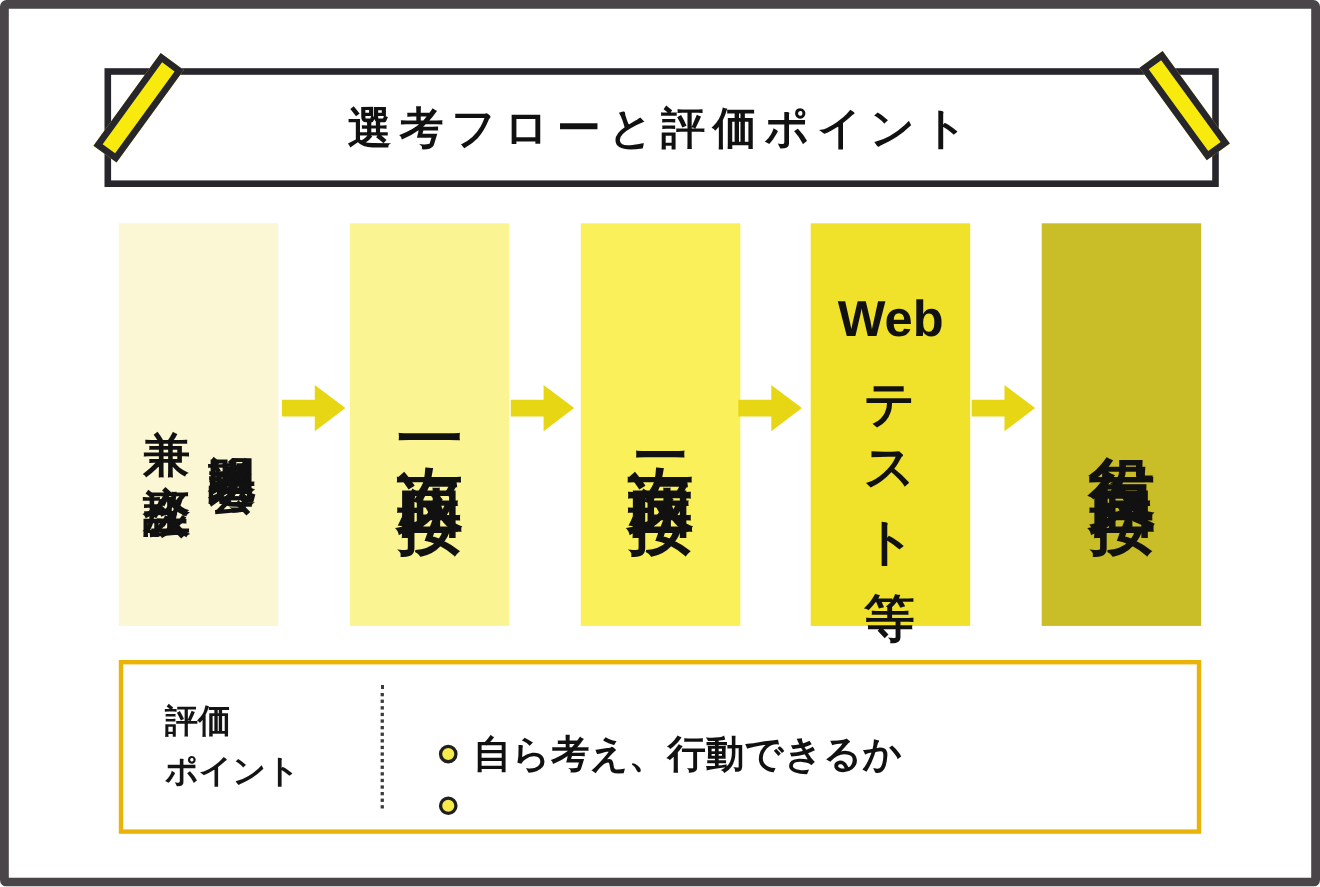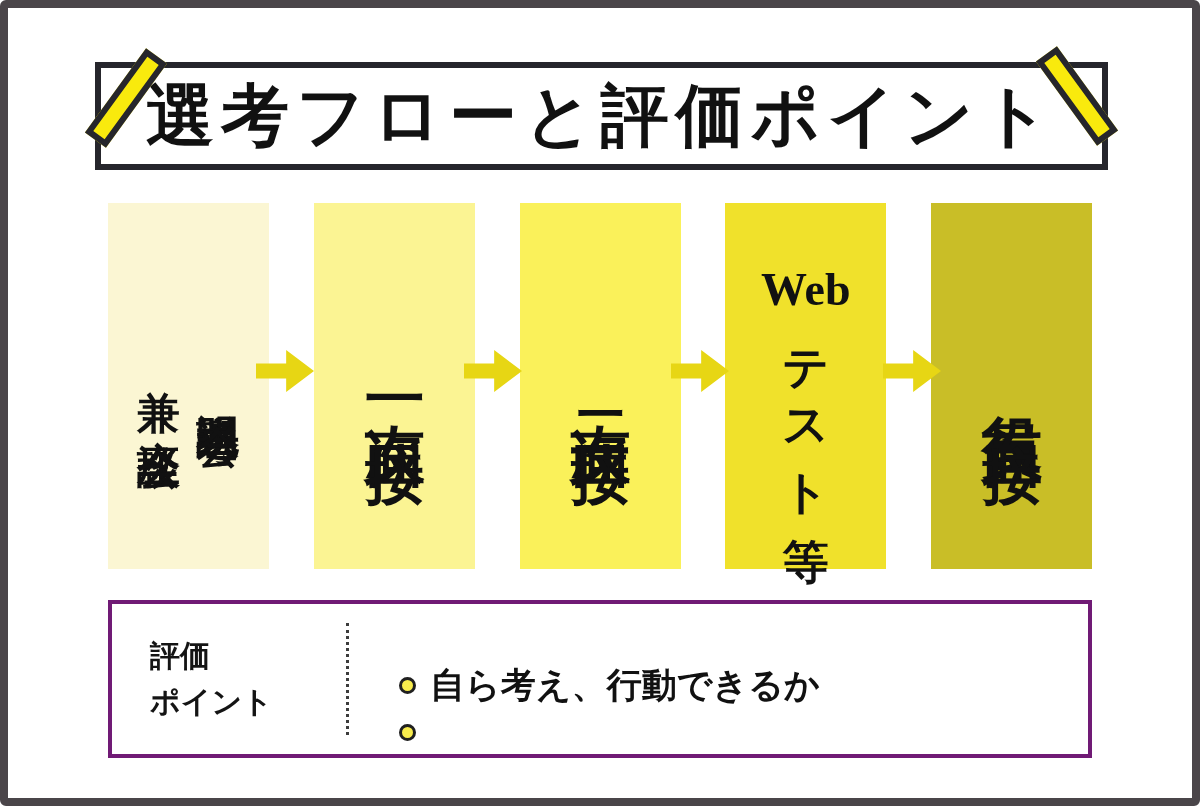--- a/index.html
+++ b/index.html
@@ -23,21 +23,21 @@
     top: 54px;    
     width: 1013px;
     height: 108px;
     background: #ffffff;
     border: 6px solid #26262c;
     display: flex;
     align-items: center;
     justify-content: center;
   }
   .title-box h1 {
-    font-size: 68px;
+    font-size: 40px;
     font-weight: bold;
     color: #111111;
     letter-spacing: 7px;
     white-space: nowrap;
   }
   .ribbon {
     position: absolute;
     width: 104px;
     height: 26px;
     border: 6px solid #26262c;
@@ -50,26 +50,25 @@
   .flow {
     position: absolute;
     left: 100px;  
     top: 195px;   
     width: 984px;
     height: 366px;
     display: flex;
     justify-content: space-between;
   }
   .step {
-    width: 161px;
+    width: 145px;
     height: 366px;
     display: flex;
     align-items: center;
     justify-content: center;
-    font-family: Liberation Serif, serif;
   }
   .vlabel {
     writing-mode: vertical-rl;
     text-orientation: mixed;
     white-space: pre-line;
     font-weight: bold;
     color: #111111;
     text-align: center;
   }
   .step-0 .vlabel { font-size: 43px; letter-spacing: 3px; line-height: 1.38; }
@@ -91,21 +90,21 @@
   .arrow-3 { left: 775px; }
 
   
   .eval-box {
     position: absolute;
     left: 100px;  
     top: 592px;   
     width: 984px;
     height: 158px;
     background: #ffffff;
-    border: 4px solid #701a75;
+    border: 4px solid #eab308;
     display: flex;
     align-items: center;
   }
   .eval-label {
     width: 234px;
     padding-left: 38px;
     font-size: 30px;
     font-weight: bold;
     line-height: 1.55;
     color: #141414;

